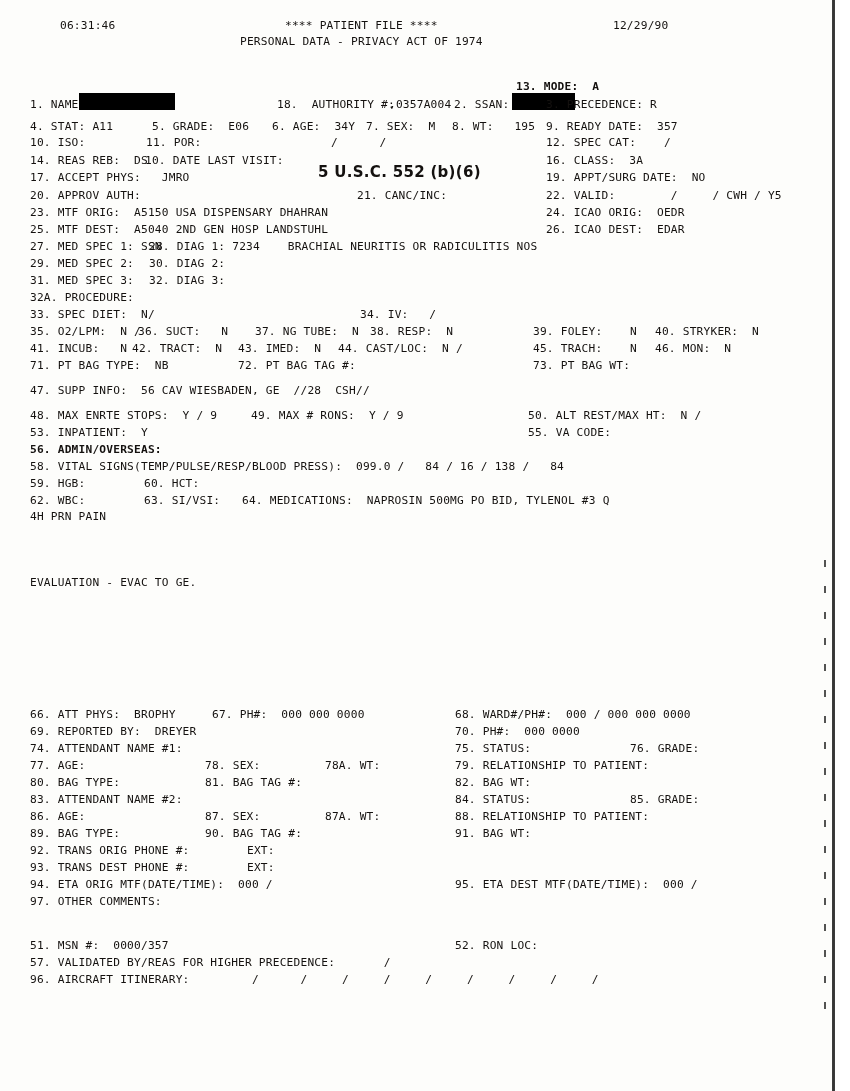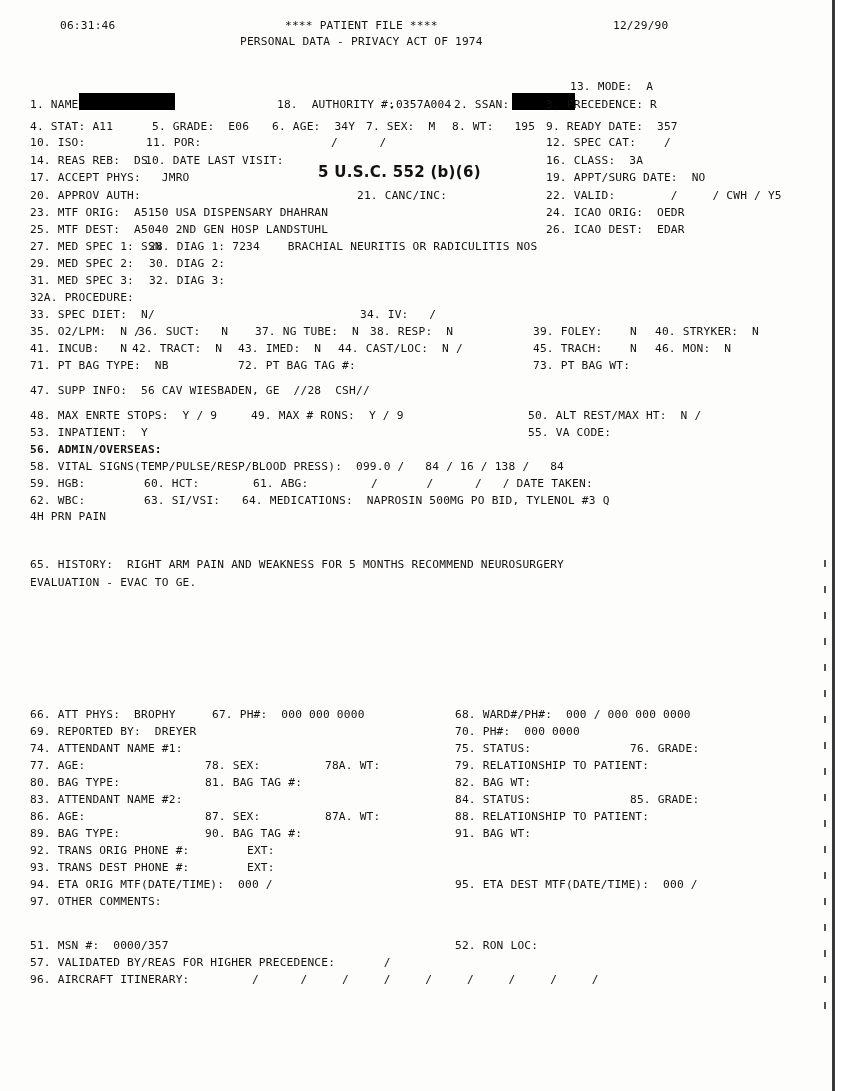--- a/index.html
+++ b/index.html
@@ -88,21 +88,21 @@
 
 <div class="page">
 
   <div class="doc">
 
     <div class="t" style="left:60px; top:20px;">06:31:46</div>
     <div class="t" style="left:285px; top:20px;">**** PATIENT FILE ****</div>
     <div class="t" style="left:613px; top:20px;">12/29/90</div>
     <div class="t" style="left:240px; top:36px;">PERSONAL DATA - PRIVACY ACT OF 1974</div>
 
-    <div class="t" style="left:570px; top:81px;">13. MODE:  A</div>
+    <div class="t" style="left:516px; top:81px;font-weight:bold;">13. MODE:  A</div>
 
     <div class="t" style="left:30px; top:99px;">1. NAME:</div>
     <div class="redact" style="position:absolute; left:79px; top:93px; width:96px; height:17px;"></div>
     <div class="t" style="left:277px; top:99px;">18.  AUTHORITY #:</div>
     <div class="t" style="left:389px; top:99px;">,0357A004</div>
     <div class="t" style="left:454px; top:99px;">2. SSAN:</div>
     <div class="redact" style="position:absolute; left:512px; top:93px; width:63px; height:17px;"></div>
     <div class="t" style="left:546px; top:99px;">3. PRECEDENCE: R</div>
 
     <div class="t" style="left:30px; top:121px;">4. STAT: A11</div>
@@ -175,28 +175,26 @@
 
     <div class="t" style="left:30px; top:427px;">53. INPATIENT:  Y</div>
     <div class="t" style="left:528px; top:427px;">55. VA CODE:</div>
 
     <div class="t" style="left:30px; top:444px;font-weight:bold;">56. ADMIN/OVERSEAS:</div>
 
     <div class="t" style="left:30px; top:461px;">58. VITAL SIGNS(TEMP/PULSE/RESP/BLOOD PRESS):  099.0 /   84 / 16 / 138 /   84</div>
 
     <div class="t" style="left:30px; top:478px;text-align:center;">59. HGB:</div>
     <div class="t" style="left:144px; top:478px;">60. HCT:</div>
-    <div class="t" style="left:253px; top:478px;">61. ABG:         /       /      /   / DATE TAKEN:</div>
 
     <div class="t" style="left:30px; top:495px;">62. WBC:</div>
     <div class="t" style="left:144px; top:495px;">63. SI/VSI:</div>
     <div class="t" style="left:242px; top:495px;">64. MEDICATIONS:  NAPROSIN 500MG PO BID, TYLENOL #3 Q</div>
     <div class="t" style="left:30px; top:511px;">4H PRN PAIN</div>
 
-    <div class="t" style="left:30px; top:559px;">65. HISTORY:  RIGHT ARM PAIN AND WEAKNESS FOR 5 MONTHS RECOMMEND NEUROSURGERY</div>
     <div class="t" style="left:30px; top:577px;">EVALUATION - EVAC TO GE.</div>
 
     <div class="t" style="left:30px; top:709px;">66. ATT PHYS:  BROPHY</div>
     <div class="t" style="left:212px; top:709px;">67. PH#:  000 000 0000</div>
     <div class="t" style="left:455px; top:709px;">68. WARD#/PH#:  000 / 000 000 0000</div>
 
     <div class="t" style="left:30px; top:726px;">69. REPORTED BY:  DREYER</div>
     <div class="t" style="left:455px; top:726px;">70. PH#:  000 0000</div>
 
     <div class="t" style="left:30px; top:743px;">74. ATTENDANT NAME #1:</div>

